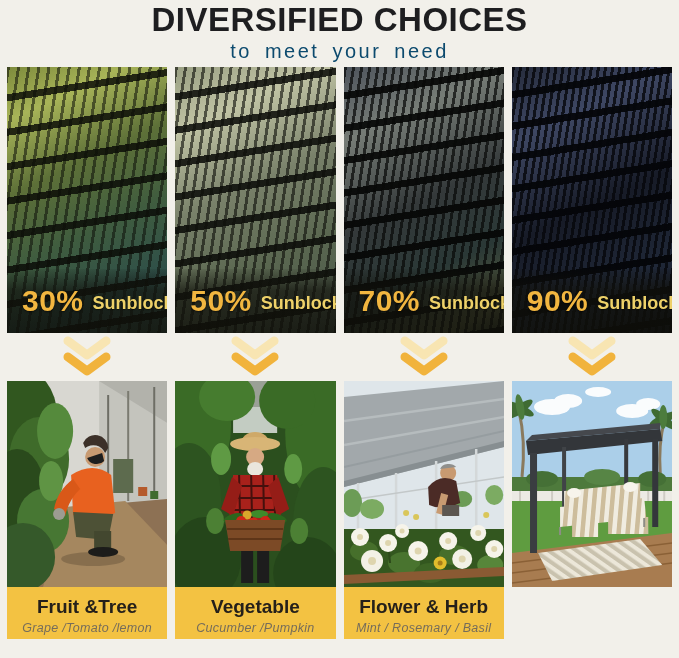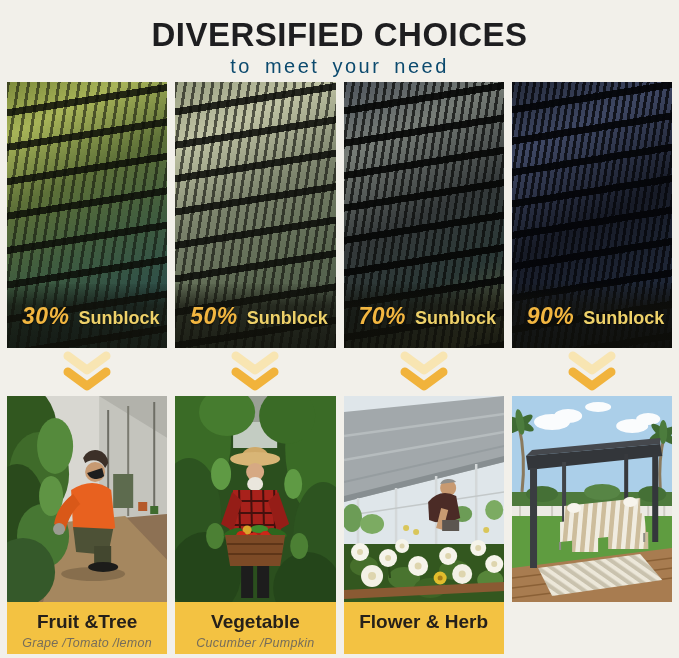--- a/index.html
+++ b/index.html
@@ -4,21 +4,21 @@
 <style>
   html,body{margin:0;padding:0;}
   body{
     width:679px;height:658px;background:#f2f0ea;
     font-family:"Liberation Sans", sans-serif;
     -webkit-font-smoothing:antialiased;overflow:hidden;
   }
   .page{width:679px;height:658px;position:relative;}
 
   
-  .header{height:66px;text-align:center;padding-top:16px;}
+  .header{height:66px;text-align:center;padding-top:1px;}
   .title{font-size:33px;font-weight:800;color:#1e1e20;letter-spacing:.5px;line-height:38px;}
   .subtitle{font-size:20px;font-weight:400;color:#0c4a6e;letter-spacing:2.5px;word-spacing:5px;line-height:24px;}
 
   
   .row4{display:grid;grid-template-columns:repeat(4,1fr);gap:8px;padding:0 7px;}
 
   
   .mesh{height:266px;position:relative;overflow:hidden;}
   .m30{background:
     repeating-linear-gradient(99deg, rgba(12,14,8,.55) 0 3px, rgba(0,0,0,0) 3px 10px),
@@ -34,21 +34,21 @@
     linear-gradient(155deg,#4e545c 0%,#767c76 22%,#34393a 50%,#2a3836 72%,#5c6142 92%,#3b4232 100%); text-align: center;}
   .m90{background:
     repeating-linear-gradient(99deg, rgba(5,6,10,.8) 0 3px, rgba(0,0,0,0) 3px 7px),
     repeating-linear-gradient(171deg, rgba(0,0,0,0) 0 24px, rgba(3,4,7,.92) 24px 31px),
     linear-gradient(155deg,#262c3c 0%,#3e4763 22%,#171b27 52%,#1f2737 78%,#11141d 100%);}
   .band{
     position:absolute;left:0;right:0;bottom:0;height:64px;
     display:flex;align-items:center;padding-left:15px;gap:9px;
     background:linear-gradient(180deg, rgba(17,17,11,.08) 0%, rgba(17,17,11,.68) 34%, rgba(15,15,9,.8) 100%);
   }
-  .pct{font-size:23px;font-weight:800;color:#f2b640;text-shadow:0 1px 2px rgba(0,0,0,.55);letter-spacing:.5px;font-style:italic;}
+  .pct{font-size:30px;font-weight:800;color:#f2b640;text-shadow:0 1px 2px rgba(0,0,0,.55);letter-spacing:.5px;}
   .sb{font-size:18px;font-weight:700;color:#eed169;padding-top:5px;text-shadow:0 1px 1px rgba(0,0,0,.45);}
 
   
   .arrow-row{height:48px;align-items:center;justify-items:center;display:grid;grid-template-columns:repeat(4,1fr);gap:8px;padding:0 7px;}
   .arrow-cell{display:flex;justify-content:center;}
 
   
   .photo{height:206px;overflow:hidden;position:relative;}
   .photo svg{display:block;width:100%;height:100%;}
 
@@ -368,16 +368,17 @@
     <div class="caption">
       <div class="cap-title">Fruit &amp;Tree</div>
       <div class="cap-sub">Grape /Tomato /lemon</div>
     </div>
     <div class="caption">
       <div class="cap-title">Vegetable</div>
       <div class="cap-sub">Cucumber /Pumpkin</div>
     </div>
     <div class="caption">
       <div class="cap-title">Flower &amp; Herb</div>
+      <div class="cap-sub">Mint / Rosemary / Basil</div>
     </div>
   </div>
 
 </div>
 
 </body></html>

